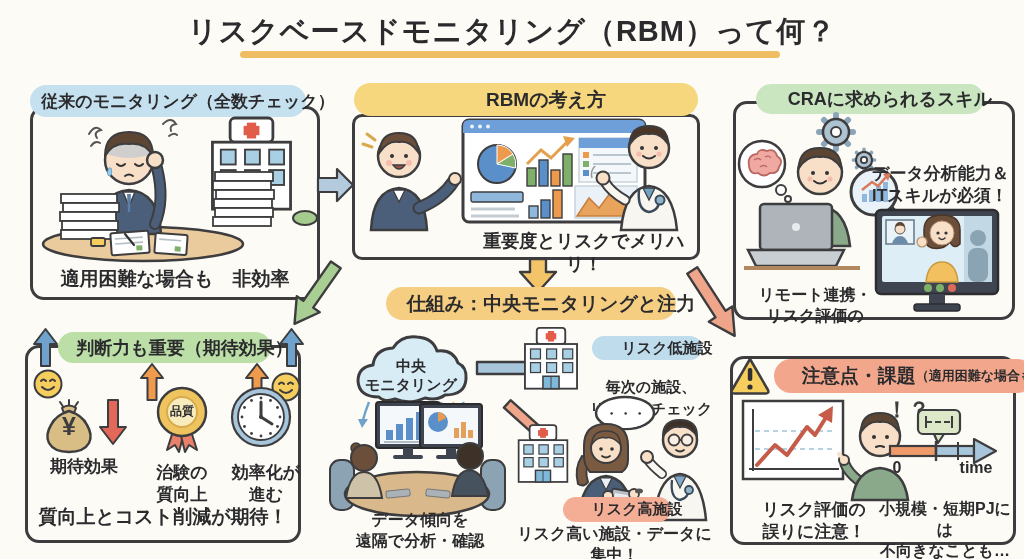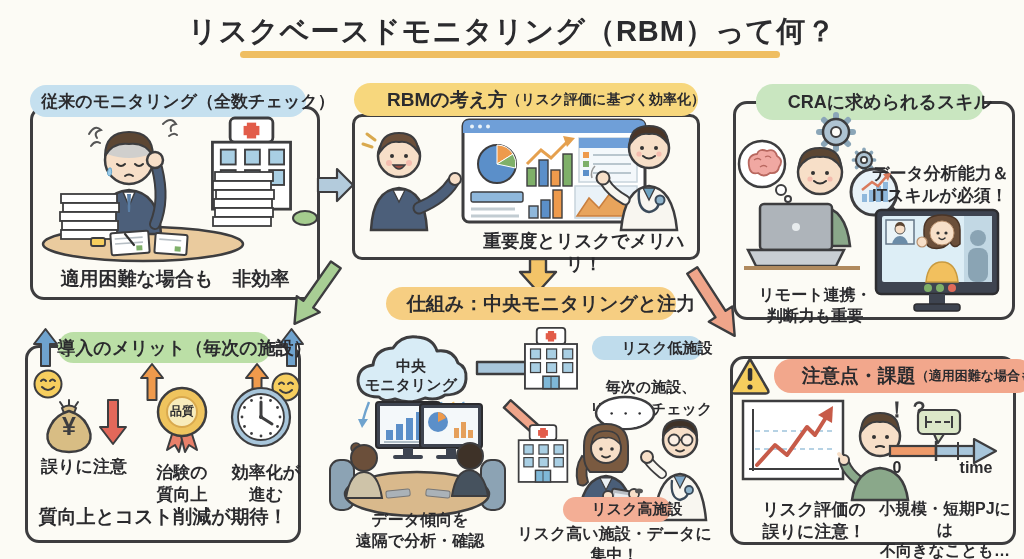--- a/index.html
+++ b/index.html
@@ -96,21 +96,20 @@
   </svg>
   <div class="cap" style="left:36px;top:267px;width:278px;font-size:19px;">適用困難な場合も　非効率</div>
 
   <svg style="left:318px;top:167px;" width="38" height="36">
     <polygon points="0,11 19,11 19,2 35,18 19,34 19,25 0,25" fill="#b3cbdc" stroke="#3d3d3f" stroke-width="2.2" stroke-linejoin="round"></polygon>
   </svg>
 
   <div class="box" style="left:352px;top:114px;width:348px;height:146px;border-radius:10px;"></div>
   <div class="pill" style="left:354px;top:83px;width:344px;height:33px;background:#f7d77d;">
     <span style="font-size:19px;">RBMの考え方</span>
-      <span style="font-size:14px;">（リスク評価に基づく効率化）</span>
   </div>
   <svg style="left:355px;top:118px;" width="342" height="112" viewBox="0 0 342 112">
     <g>
       <path d="M12 16 l8 6 M8 26 l9 3" stroke="#d9a94e" stroke-width="3" stroke-linecap="round"></path>
       <circle cx="44" cy="38" r="21" fill="#f7dfc8" stroke="#3d3d3f" stroke-width="2.5"></circle>
       <path d="M25 34 Q25 15 44 15 Q63 15 63 34 Q55 22 44 24 Q33 22 25 34 Z" fill="#6b4f3a" stroke="#3d3d3f" stroke-width="2"></path>
       <circle cx="37" cy="38" r="2" fill="#333"></circle>
         <circle cx="51" cy="38" r="2" fill="#333"></circle>
       <circle cx="34" cy="45" r="3" fill="#f5bcae"></circle>
         <circle cx="54" cy="45" r="3" fill="#f5bcae"></circle>
@@ -179,21 +178,21 @@
       <path d="M28 82 Q14 74 8 64" fill="none" stroke="#3d3d3f" stroke-width="11" stroke-linecap="round"></path>
       <path d="M28 82 Q14 74 8 64" fill="none" stroke="#f8f6f0" stroke-width="7" stroke-linecap="round"></path>
       <circle cx="6" cy="60" r="6.5" fill="#f7dfc8" stroke="#3d3d3f" stroke-width="2"></circle>
       <path d="M42 72 Q40 92 52 94 Q64 92 62 78" fill="none" stroke="#3a4a5a" stroke-width="2.5"></path>
       <circle cx="63" cy="82" r="4.5" fill="#8fb4cc" stroke="#3a4a5a" stroke-width="2"></circle>
     </g>
   </svg>
   <div class="cap" style="left:478px;top:230px;width:212px;font-size:18px;">重要度とリスクでメリハリ！</div>
 
   <div class="box" style="left:733px;top:101px;width:282px;height:219px;"></div>
-  <div class="pill" style="left:756px;top:84px;width:228px;height:36px;background:#c9e6c0;font-size:18px;">CRAに求められるスキル</div>
+  <div class="pill" style="left:756px;top:84px;width:228px;height:30px;background:#c9e6c0;font-size:18px;">CRAに求められるスキル</div>
   <svg style="left:736px;top:106px;" width="276" height="215" viewBox="0 0 276 215">
     <g>
       <circle cx="26" cy="58" r="23" fill="#fff" stroke="#3d3d3f" stroke-width="2.5"></circle>
       <circle cx="45" cy="84" r="5" fill="#fff" stroke="#3d3d3f" stroke-width="2"></circle>
       <circle cx="52" cy="93" r="3" fill="#fff" stroke="#3d3d3f" stroke-width="2"></circle>
       <g transform="translate(26,58)">
         <path d="M-13 2 Q-15 -9 -5 -10 Q-3 -16 5 -13 Q13 -16 15 -8 Q22 -4 17 3 Q16 10 8 9 Q2 14 -4 9 Q-12 11 -13 2 Z" fill="#f0a8a2" stroke="#b86860" stroke-width="1.8"></path>
         <path d="M-8 -4 q4 -3 7 0 M-2 3 q4 -3 7 0 M3 -7 q4 -2 6 1" fill="none" stroke="#b86860" stroke-width="1.3"></path>
       </g>
     </g>
@@ -273,21 +272,21 @@
       <circle cx="52" cy="78" r="4" fill="#7fb069"></circle>
         <circle cx="64" cy="78" r="4" fill="#7fb069"></circle>
         <circle cx="76" cy="78" r="4" fill="#e06b5a"></circle>
       <rect x="53" y="84" width="16" height="10" fill="#3e4450"></rect>
       <rect x="38" y="94" width="46" height="7" rx="3" fill="#3e4450" stroke="#2d2d30" stroke-width="1.5"></rect>
     </g>
   </svg>
   <div class="cap ml" style="left:872px;top:150px;width:142px;font-size:17px;text-align:left;">データ分析能力＆
 ITスキルが必須！</div>
   <div class="cap ml" style="left:750px;top:272px;width:130px;font-size:16px;">リモート連携・
-判断力も重要</div>
+リスク評価の</div>
 
   <svg style="left:280px;top:256px;" width="68" height="80">
     <g transform="translate(34,40) rotate(125)">
       <polygon points="-38,-6 10,-6 10,-14 34,0 10,14 10,6 -38,6" fill="#a8ce94" stroke="#3d3d3f" stroke-width="2.4" stroke-linejoin="round"></polygon>
     </g>
   </svg>
   <svg style="left:517px;top:259px;" width="42" height="35">
     <polygon points="13,0 29,0 29,13 39,13 21,33 3,13 13,13" fill="#f3c468" stroke="#3d3d3f" stroke-width="2.4" stroke-linejoin="round"></polygon>
   </svg>
   <svg style="left:676px;top:258px;" width="76" height="92">
@@ -296,21 +295,21 @@
     </g>
   </svg>
 
   <div class="box" style="left:25px;top:345px;width:276px;height:198px;"></div>
   <svg style="left:34px;top:329px;" width="23" height="37">
     <polygon points="11.5,0 23,15 16,15 16,37 7,37 7,15 0,15" fill="#6fa3ce" stroke="#3d3d3f" stroke-width="2" stroke-linejoin="round"></polygon>
   </svg>
   <svg style="left:280px;top:329px;" width="23" height="37">
     <polygon points="11.5,0 23,15 16,15 16,37 7,37 7,15 0,15" fill="#6fa3ce" stroke="#3d3d3f" stroke-width="2" stroke-linejoin="round"></polygon>
   </svg>
-  <div class="pill" style="left:58px;top:332px;width:213px;height:31px;background:#bbdfa6;font-size:18px;">導入のメリット（毎次の施設）</div>
+  <div class="pill" style="left:58px;top:332px;width:213px;height:31px;background:#bbdfa6;font-size:18px;">判断力も重要（期待効果）</div>
   <svg style="left:33px;top:369px;" width="30" height="30">
     <circle cx="15" cy="15" r="13.5" fill="#f6ce5e" stroke="#3d3d3f" stroke-width="2"></circle>
     <path d="M8 12 q2.5 -3 5 0 M17 12 q2.5 -3 5 0 M9 18 q6 6 12 0" fill="none" stroke="#3d3d3f" stroke-width="2" stroke-linecap="round"></path>
   </svg>
   <svg style="left:271px;top:372px;" width="30" height="30">
     <circle cx="15" cy="15" r="13.5" fill="#f6ce5e" stroke="#3d3d3f" stroke-width="2"></circle>
     <path d="M8 12 q2.5 -3 5 0 M17 12 q2.5 -3 5 0 M9 18 q6 6 12 0" fill="none" stroke="#3d3d3f" stroke-width="2" stroke-linecap="round"></path>
   </svg>
   <svg style="left:141px;top:364px;" width="22" height="36">
     <polygon points="11,0 22,14 15.5,14 15.5,36 6.5,36 6.5,14 0,14" fill="#ef9a4c" stroke="#3d3d3f" stroke-width="2" stroke-linejoin="round"></polygon>
@@ -349,21 +348,21 @@
         <circle cx="14.5" cy="21.5" r="1.4"></circle>
         <circle cx="21.5" cy="14.5" r="1.4"></circle>
       <circle cx="31" cy="12" r="1.4"></circle>
         <circle cx="40.5" cy="14.5" r="1.4"></circle>
         <circle cx="47.5" cy="21.5" r="1.4"></circle>
     </g>
     <line x1="31" y1="31" x2="31" y2="16" stroke="#3d3d3f" stroke-width="3" stroke-linecap="round"></line>
     <line x1="31" y1="31" x2="42" y2="38" stroke="#3d3d3f" stroke-width="3" stroke-linecap="round"></line>
     <circle cx="31" cy="31" r="2" fill="#3d3d3f"></circle>
   </svg>
-  <div class="cap" style="left:28px;top:456px;width:112px;font-size:17px;">誤りに注意</div>
+  <div class="cap" style="left:28px;top:456px;width:112px;font-size:17px;">期待効果</div>
   <div class="cap ml" style="left:226px;top:449px;width:80px;font-size:17px;">効率化が
 進む</div>
   <div class="cap ml" style="left:146px;top:449px;width:72px;font-size:17px;">治験の
 質向上</div>
   <div class="cap" style="left:34px;top:505px;width:258px;font-size:19px;">質向上とコスト削減が期待！</div>
 
   <div class="pill" style="left:386px;top:287px;width:290px;height:33px;background:#f6ce82;font-size:19px;">仕組み：中央モニタリングと注力</div>
   <svg style="left:349px;top:325px;" width="124" height="84" viewBox="0 0 124 84">
     <path d="M30 72 Q10 72 9 56 Q9 42 24 40 Q26 24 44 23 Q52 10 68 12 Q84 13 88 26 Q104 24 109 38 Q118 42 117 54 Q116 70 96 70 Q88 76 76 73 Q60 80 46 74 Q36 78 30 72 Z" fill="#d8ecf6" stroke="#3d3d3f" stroke-width="3" stroke-linejoin="round"></path>
   </svg>

